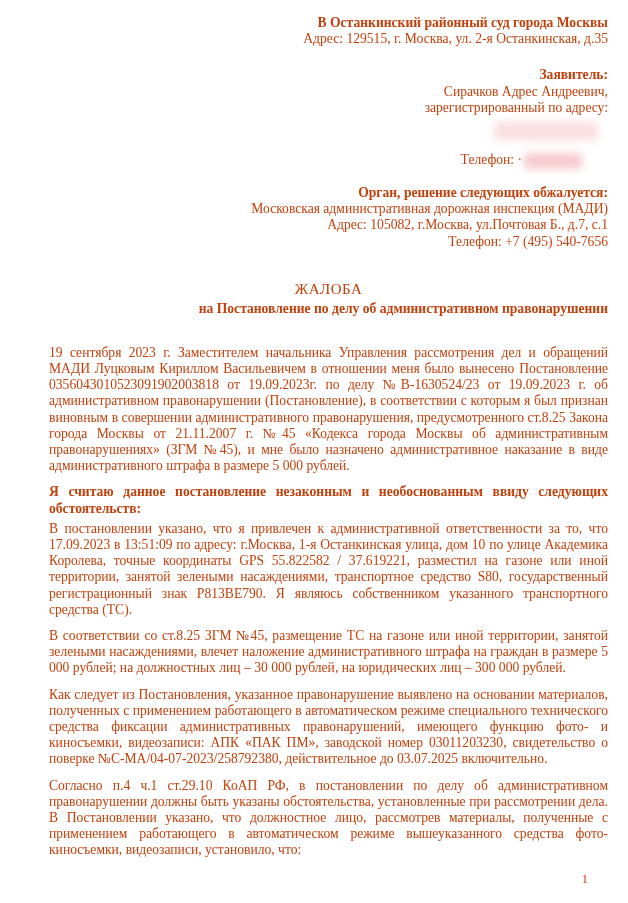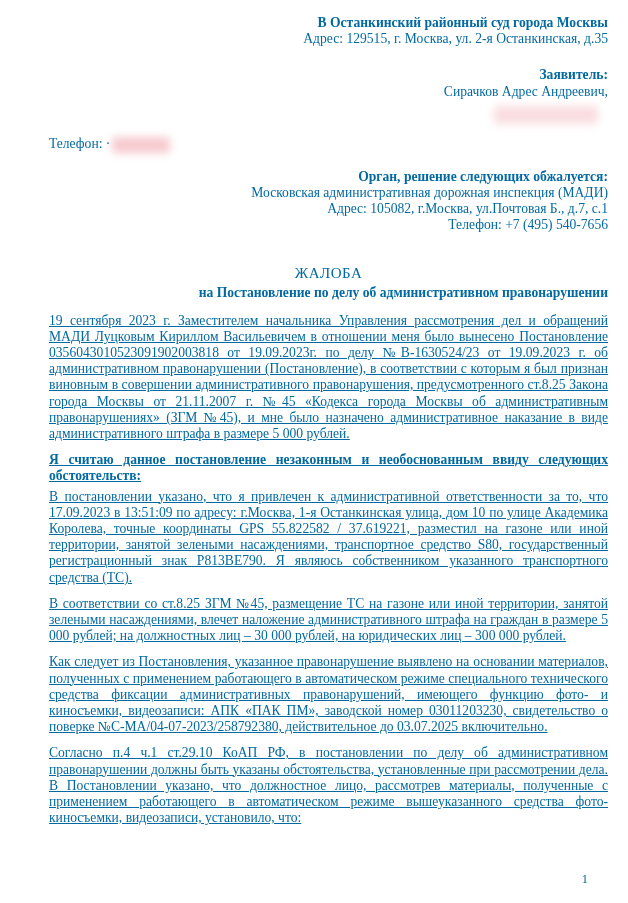--- a/index.html
+++ b/index.html
@@ -6,21 +6,21 @@
   html, body { margin: 0; padding: 0; }
   body { background: #e9e9e9; }
   .page {
     position: relative;
     width: 628px;
     height: 903px;
     margin: 0 auto;
     background: #ffffff;
     font-family: "Liberation Serif", "DejaVu Serif", serif;
     font-size: 13.6px;
-    color: #0369a1;
+    color: #c2410c;
     overflow: hidden;
   }
   .content {
     position: absolute;
     left: 49px;
     right: 20px;
     top: 15px;
   }
   .line { line-height: 16.2px; }
   .bold { font-weight: bold; }
@@ -35,40 +35,40 @@
   .redaction {
     display: inline-block;
     vertical-align: middle;
     filter: blur(4px);
     opacity: 0.55;
     border-radius: 4px;
   }
   .redaction.addr-mark { width: 104px; height: 18px; margin-top: 6px; opacity: 0.35; }
   .redaction.phone-mark { width: 58px; height: 16px; margin-left: 2px; }
   .phone-line {
-    text-align: left;
+    text-align: right;
     padding-right: 26px;
     line-height: 16.2px;
     margin-top: 2px;
   }
   .title-block { text-align: center; margin-top: 30px; }
   .title-main {
     font-weight: normal;
     font-size: 15px;
     letter-spacing: 0.5px;
     line-height: 18px;
   }
   .title-sub {
     font-weight: bold;
     font-size: 13.6px;
     line-height: 17px;
     margin-top: 2px;
     text-align: right;
   }
-  .body-text { margin-top: 12px; text-decoration: underline; }
+  .body-text { margin-top: 28px; }
   .body-text p {
     margin: 0 0 10px 0;
     text-align: justify;
     line-height: 16.2px;
   }
   .body-text p.bold { margin-bottom: 4px; }
   .page-number {
     position: absolute;
     top: 872px;
     right: 40px;
@@ -84,20 +84,21 @@
     <div class="addr">
       <div class="line bold">В Останкинский районный суд города Москвы</div>
       <div class="line">Адрес: 129515, г. Москва, ул. 2-я Останкинская, д.35</div>
     </div>
 
     <div class="gap-md"></div>
 
     <div class="addr">
       <div class="line bold">Заявитель:</div>
       <div class="line">Сирачков Адрес Андреевич,</div>
+      <div class="line">зарегистрированный по адресу:</div>
     </div>
 
     <div class="redact-area">
       <span class="redaction addr-mark" style="background-color: rgb(239, 158, 166);"></span>
     </div>
 
     <div class="phone-line">
       <span>Телефон: ·</span><span class="redaction phone-mark" style="background-color: rgb(239, 158, 166);"></span>
     </div>
 

